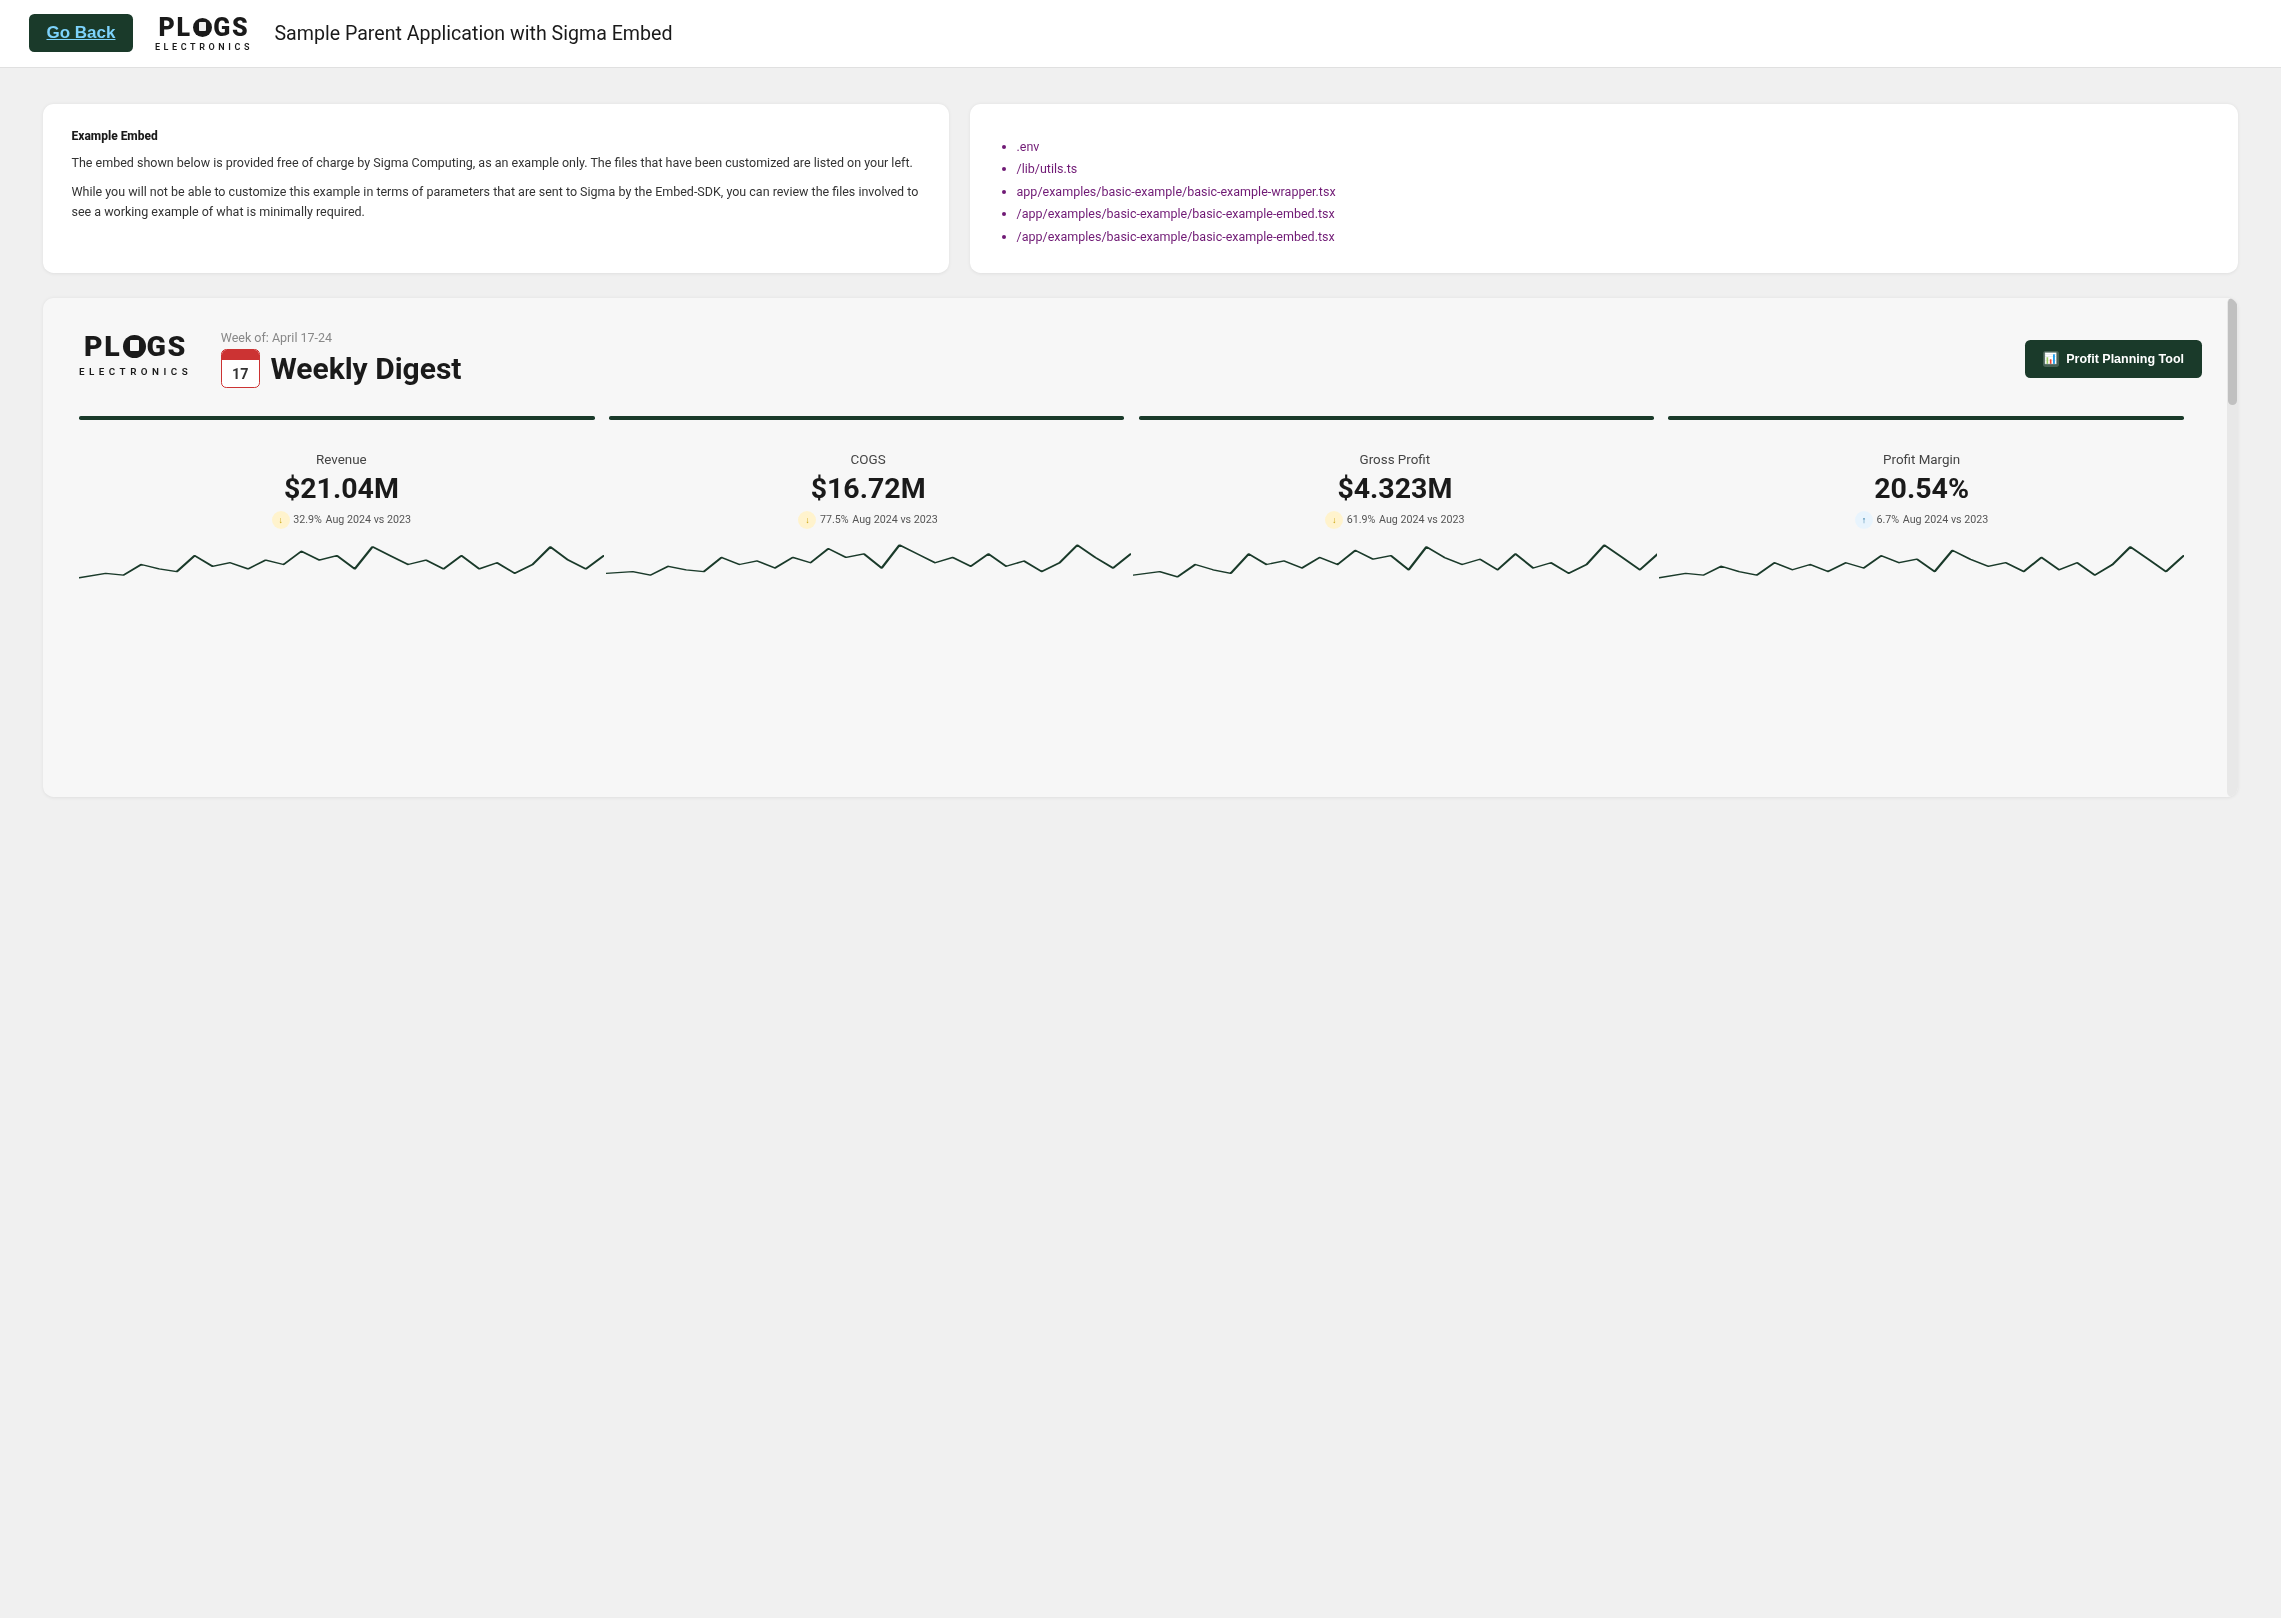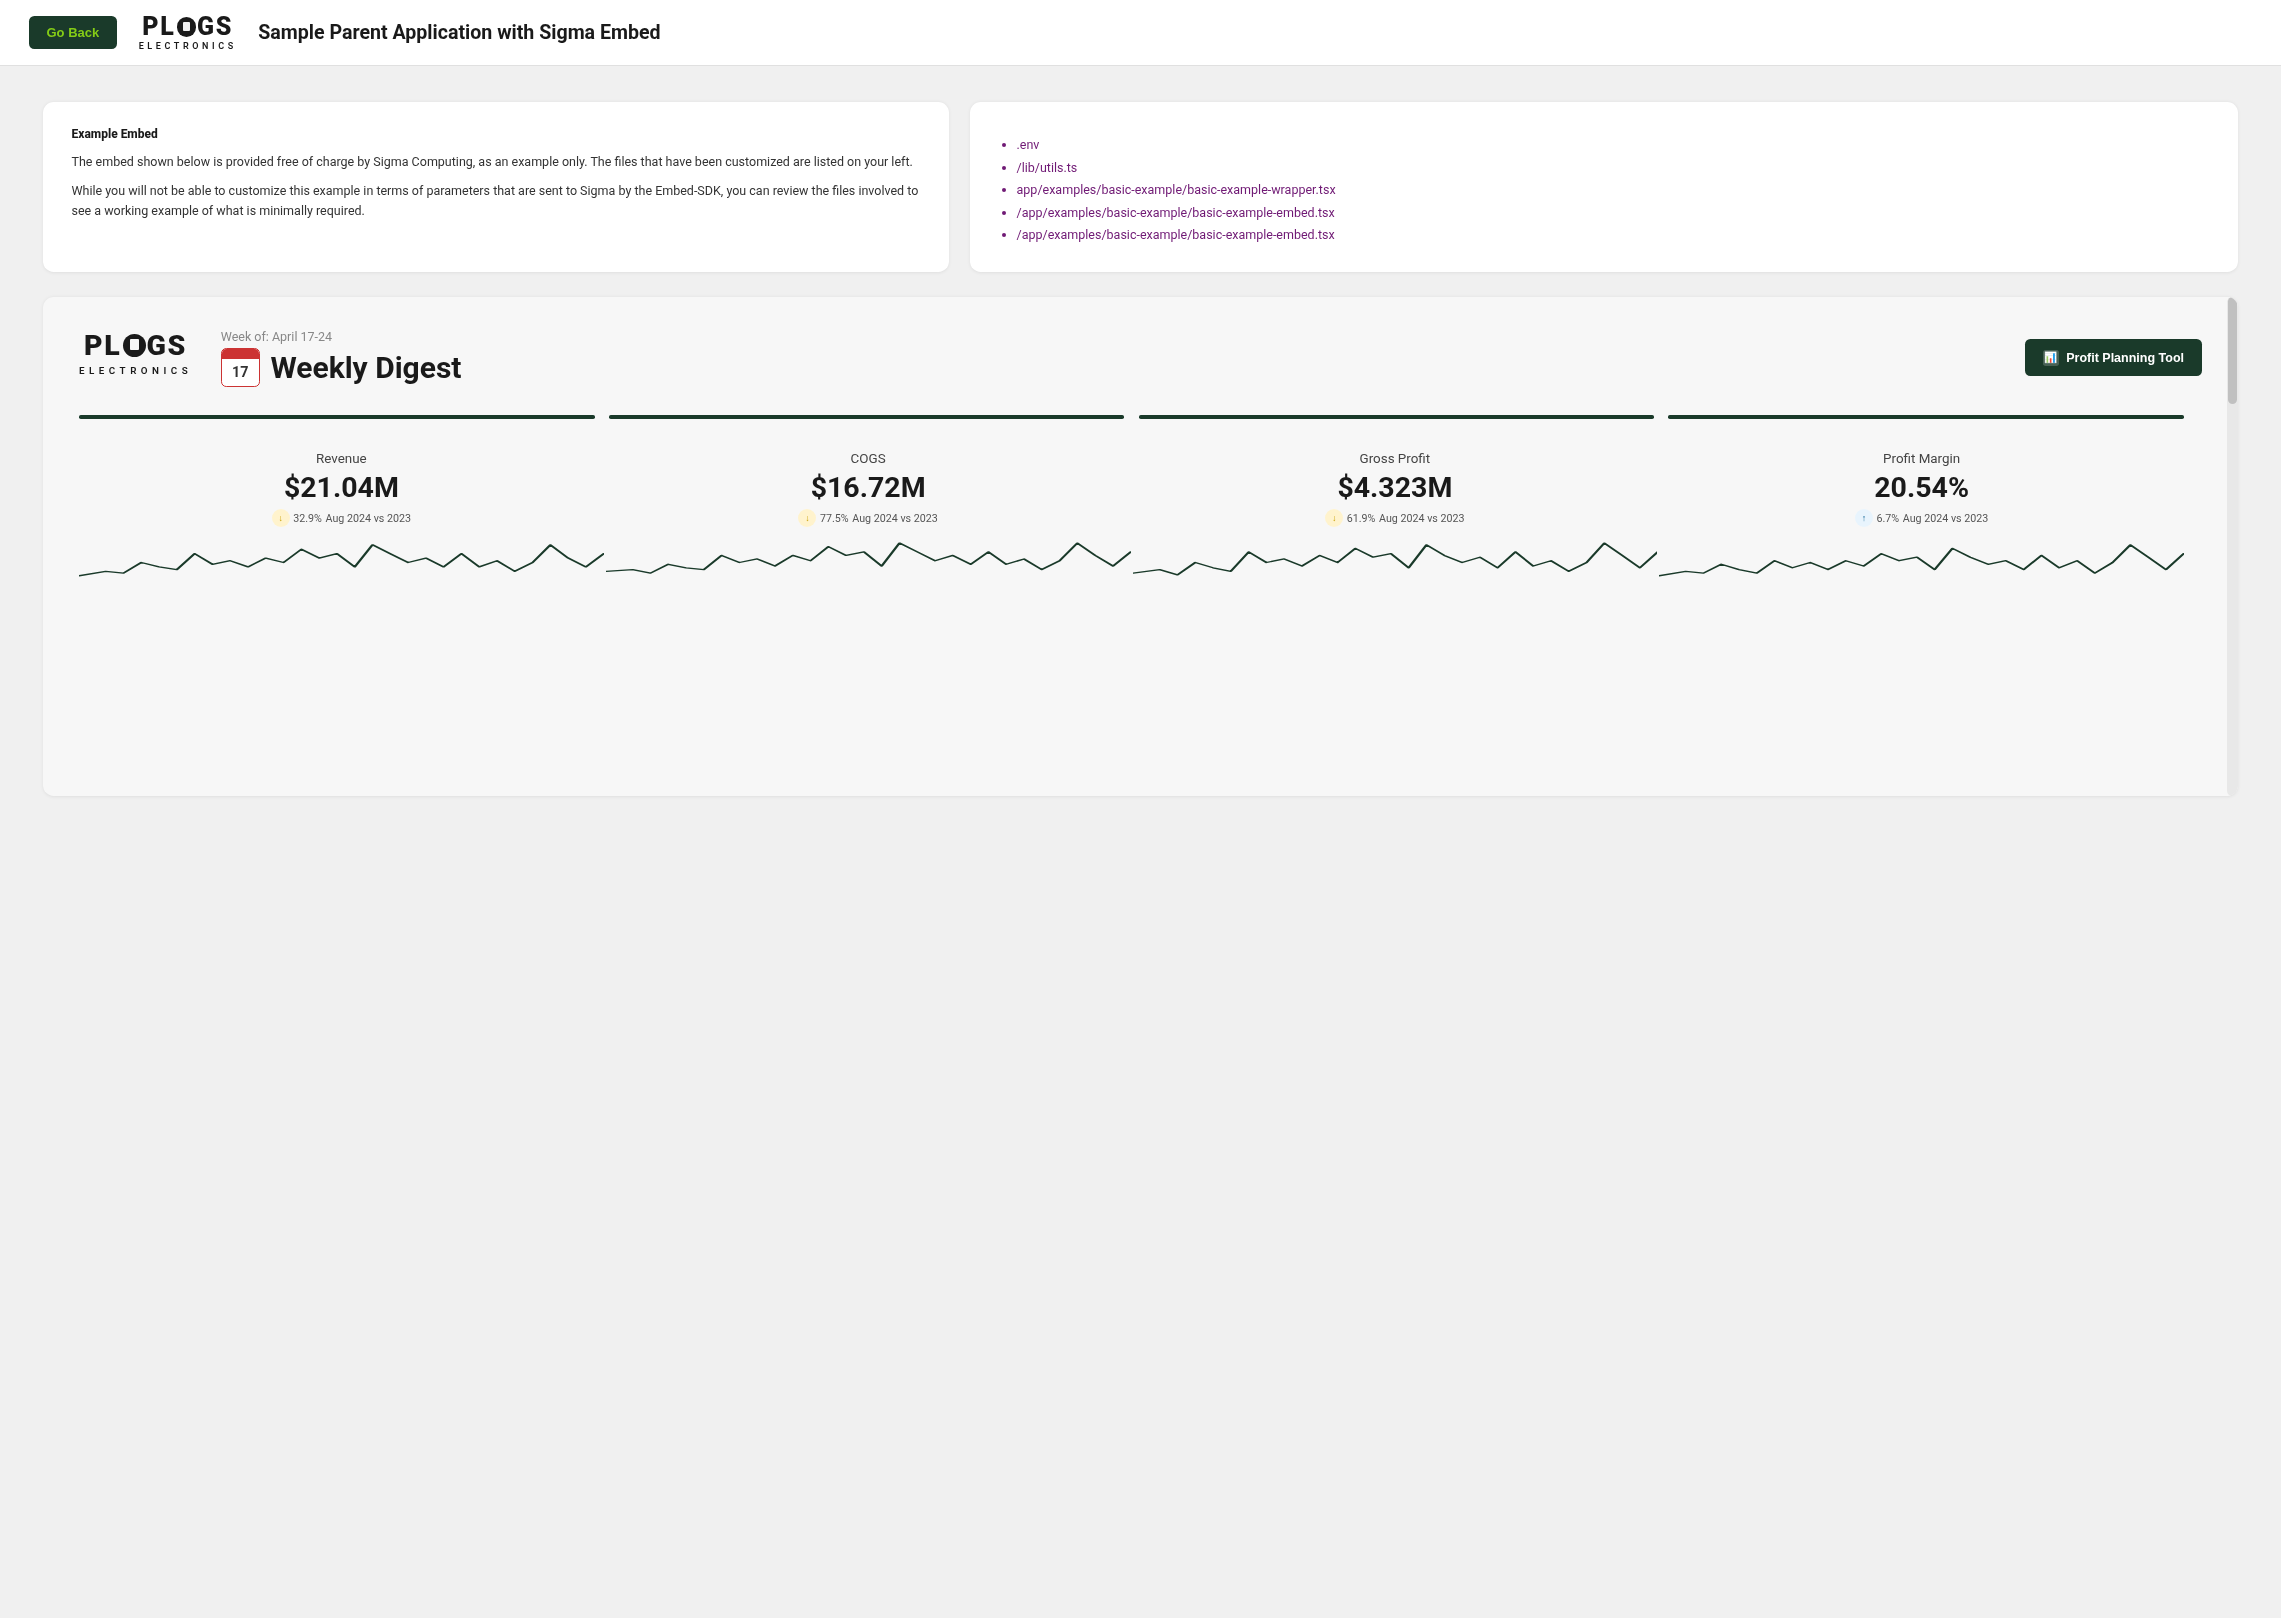--- a/index.html
+++ b/index.html
@@ -13,28 +13,29 @@
     .header {
       background: #ffffff;
       display: flex;
       align-items: center;
       padding: 14.3px 28.5px;
       gap: 21.4px;
       border-bottom: 0.9px solid #e0e0e0;
     }
     .go-back-btn {
       background: #1a3a2a;
-      color: #84cc16;
+      color: #7dd3fc;
       border: none;
       border-radius: 5.3px;
       padding: 9px 18px;
-      font-size: 13px;
+      font-size: 17px;
       font-weight: 600;
       cursor: pointer;
       white-space: nowrap;
+      text-decoration: underline;
     }
     .logo-area {
       display: flex;
       flex-direction: column;
       align-items: center;
     }
     .logo-text {
       font-size: 25px;
       font-weight: 900;
       color: #1a1a1a;
@@ -66,21 +67,21 @@
     }
     .logo-sub {
       font-size: 9px;
       letter-spacing: 3.6px;
       color: #1a1a1a;
       font-weight: 600;
       margin-top: 1.8px;
     }
     .header-title {
       font-size: 19.6px;
-      font-weight: 700;
+      font-weight: 400;
       color: #1a1a1a;
     }
 
     
     .main-content {
       padding: 36px 43px;
     }
     .page-title {
       font-size: 23px;
       font-weight: 800;

